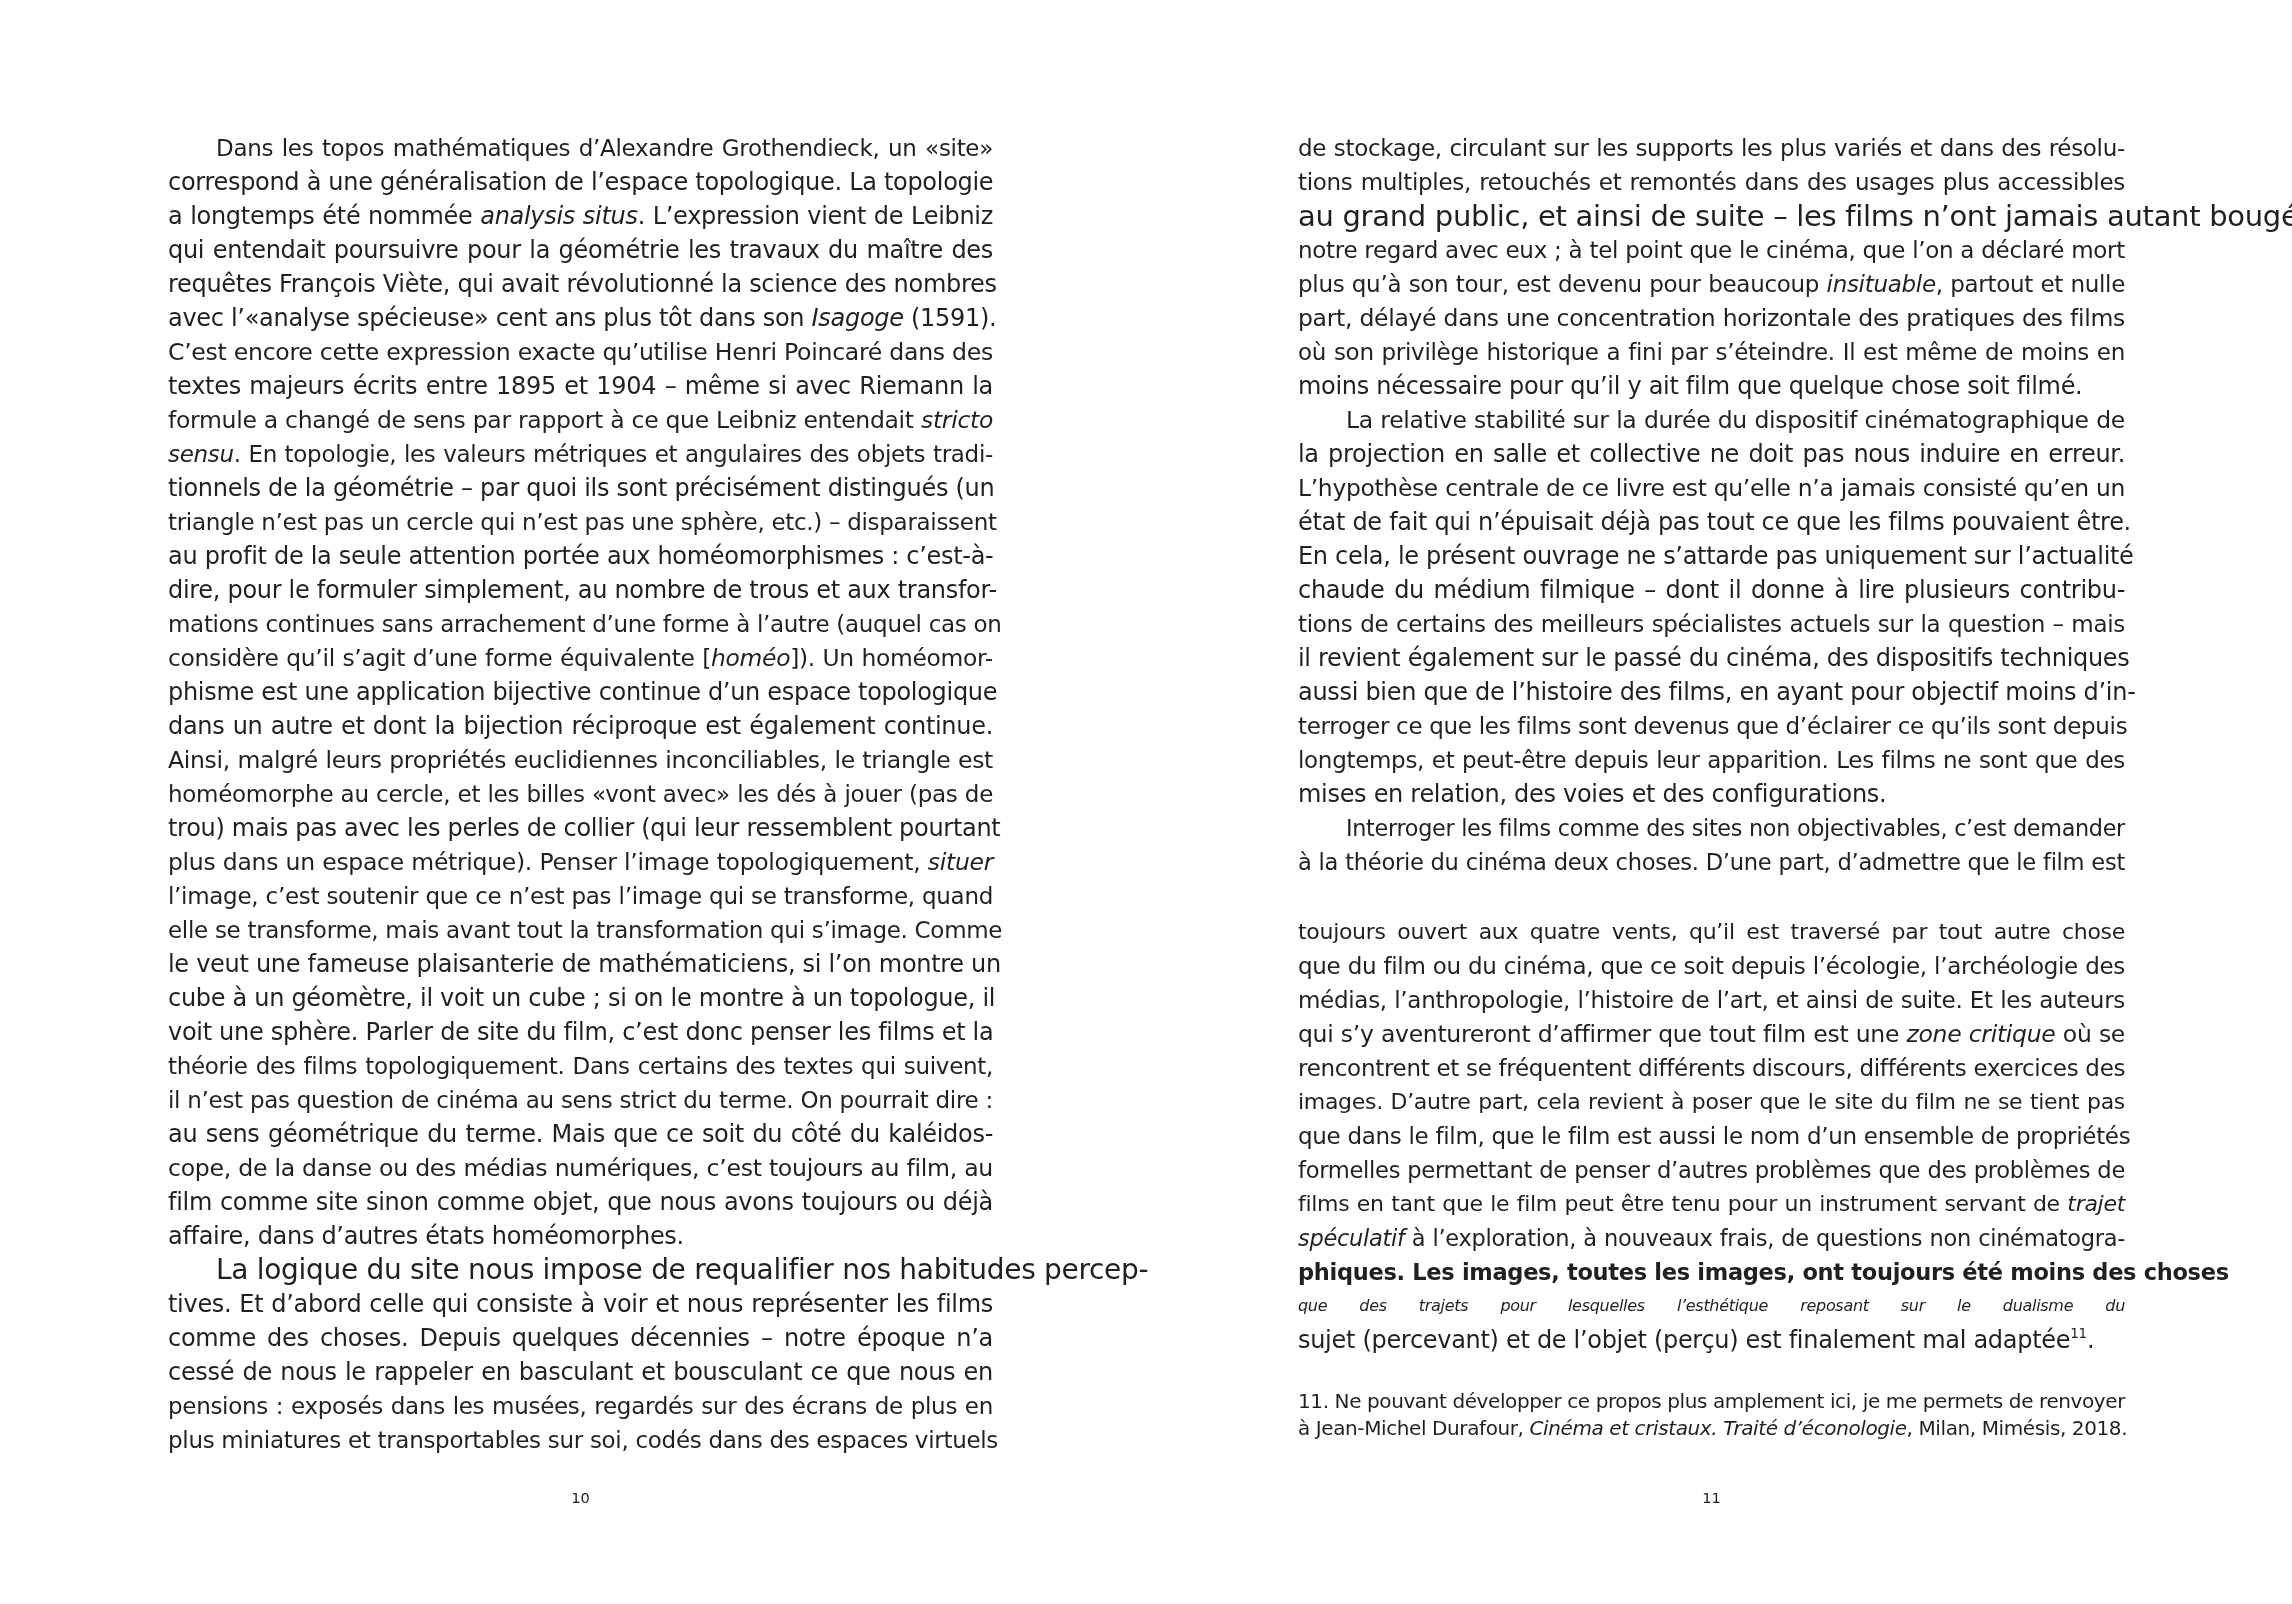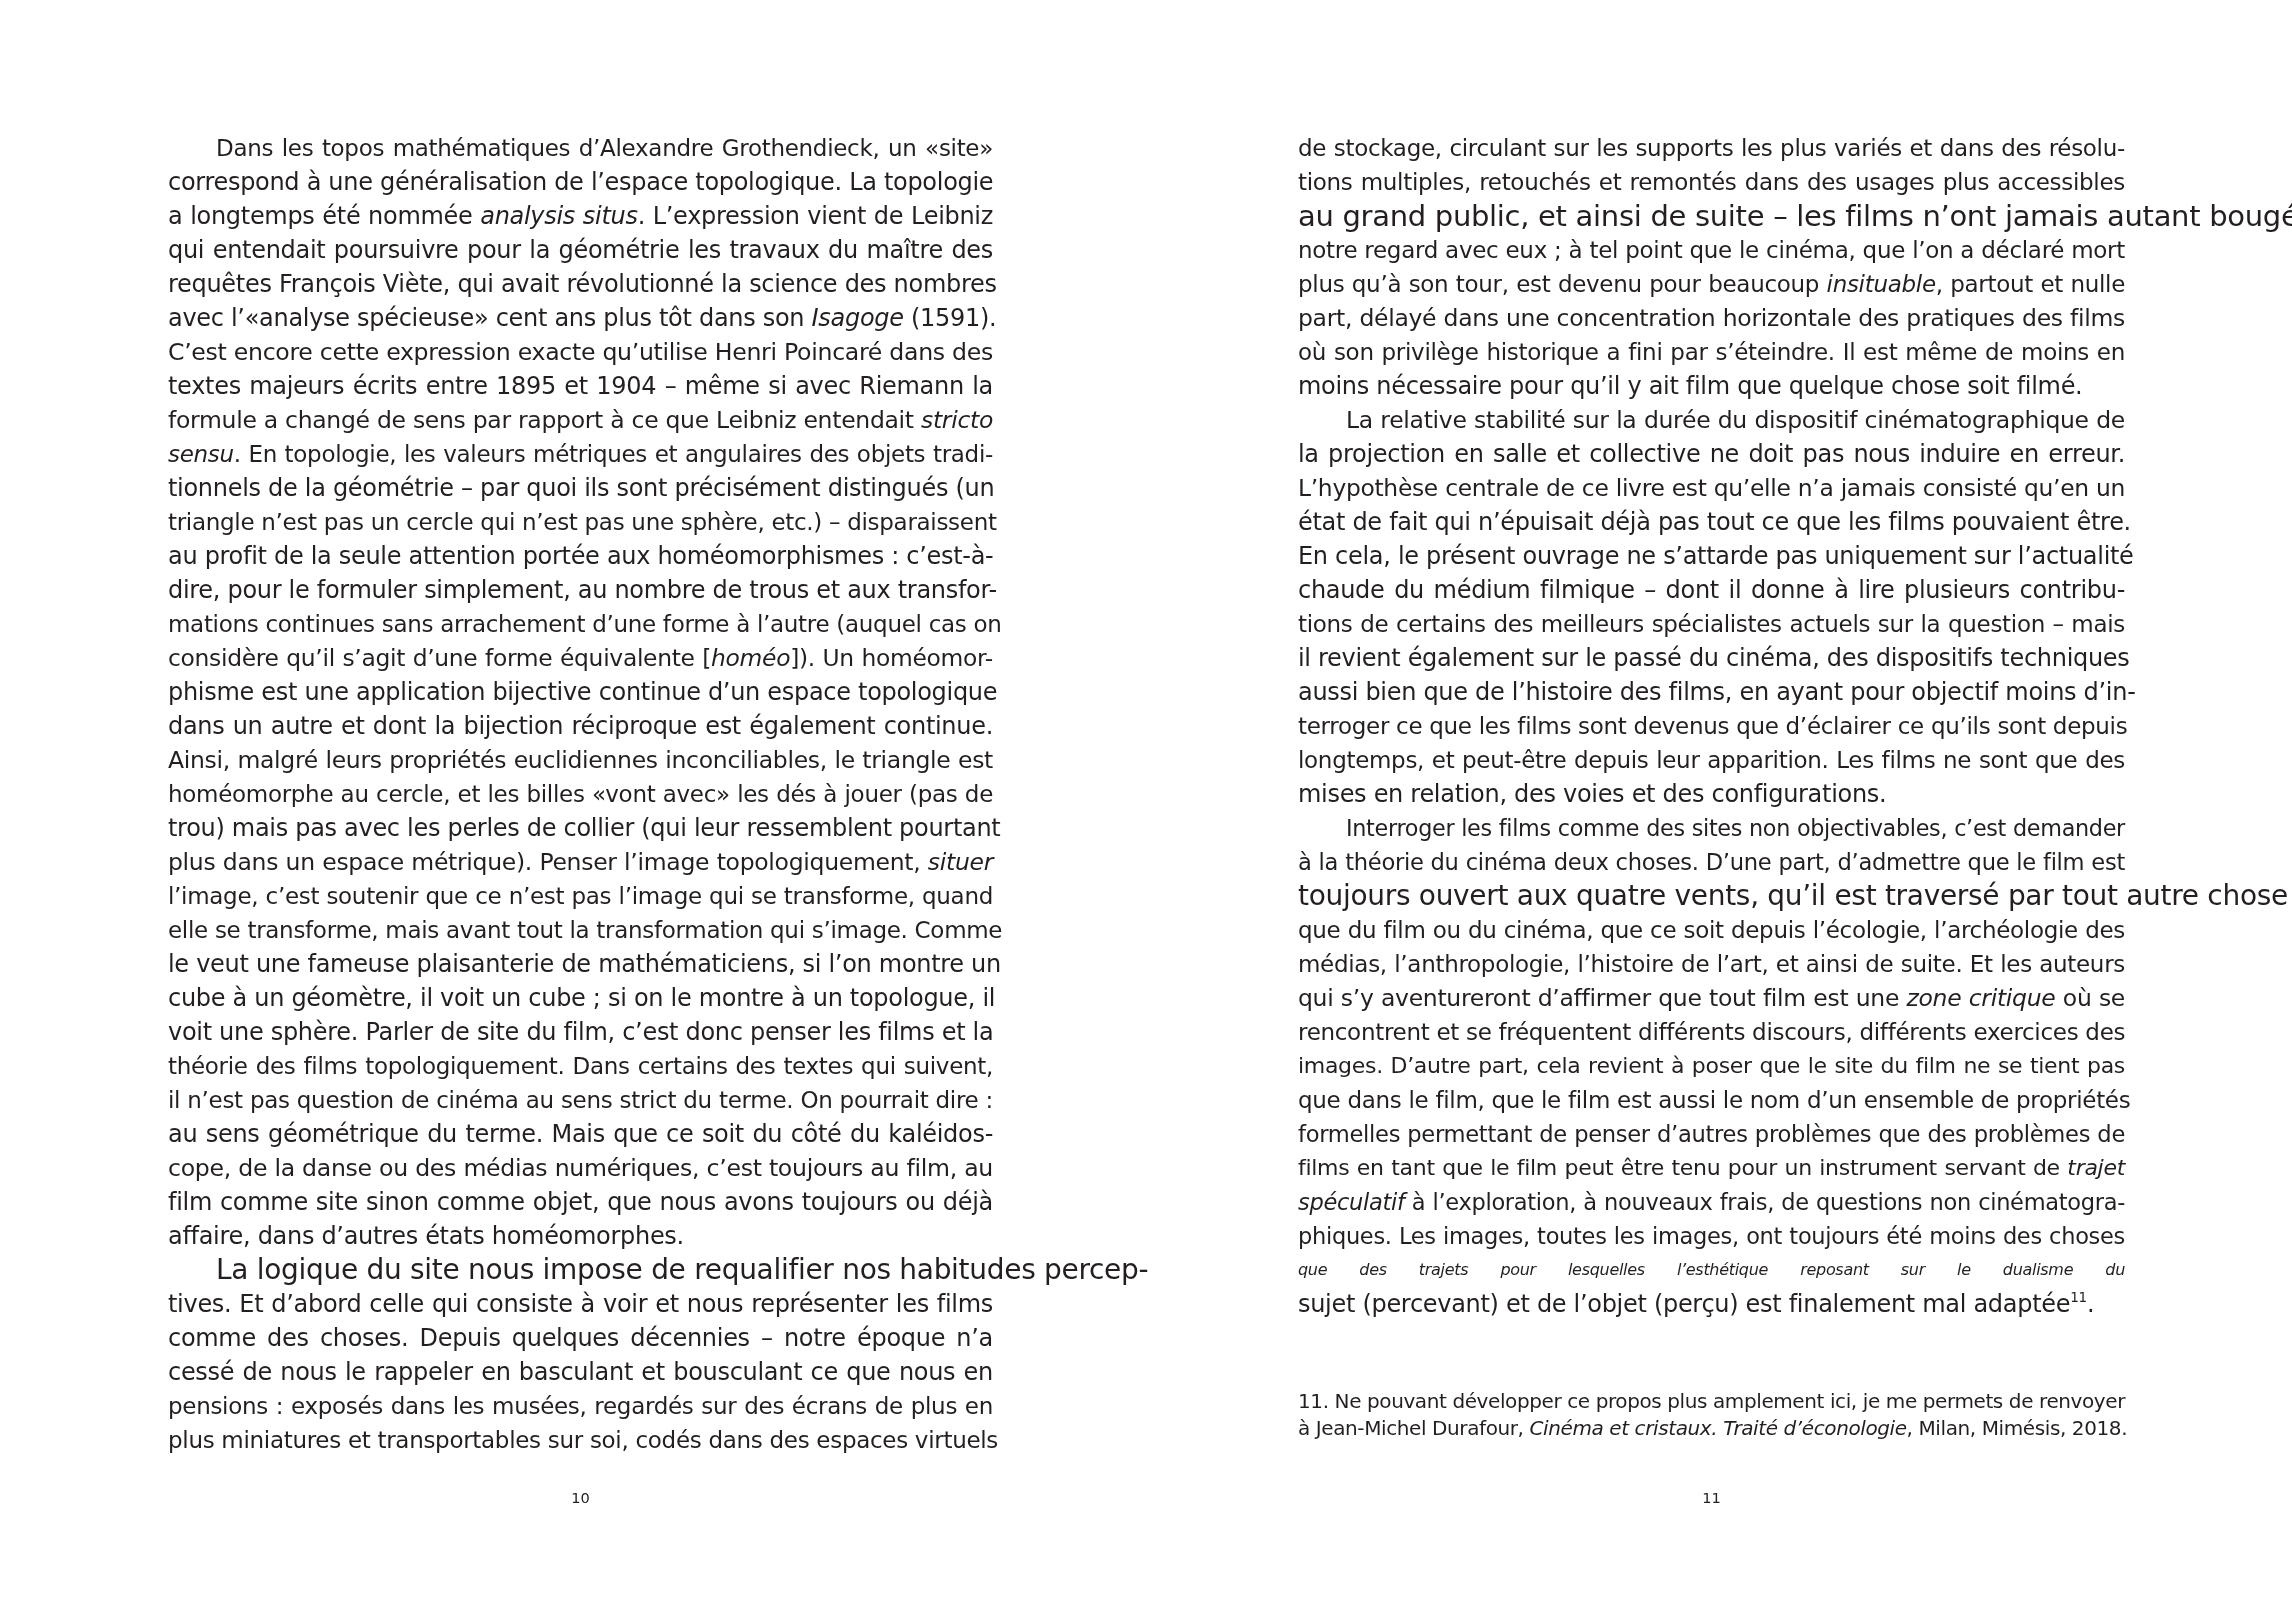--- a/index.html
+++ b/index.html
@@ -92,31 +92,31 @@
       <div class="line"><span>En cela, le présent ouvrage ne s’attarde pas uniquement sur l’actualité</span></div>
       <div class="line"><span>chaude du médium filmique – dont il donne à lire plusieurs contribu-</span></div>
       <div class="line" style="font-size: 23px;"><span>tions de certains des meilleurs spécialistes actuels sur la question – mais</span></div>
       <div class="line"><span>il revient également sur le passé du cinéma, des dispositifs techniques</span></div>
       <div class="line"><span>aussi bien que de l’histoire des films, en ayant pour objectif moins d’in-</span></div>
       <div class="line" style="font-size: 23px;"><span>terroger ce que les films sont devenus que d’éclairer ce qu’ils sont depuis</span></div>
       <div class="line" style="font-size: 23px;"><span>longtemps, et peut-être depuis leur apparition. Les films ne sont que des</span></div>
       <div class="line last"><span>mises en relation, des voies et des configurations.</span></div>
       <div class="line indent" style="font-size: 22.3px;"><span>Interroger les films comme des sites non objectivables, c’est demander</span></div>
       <div class="line" style="font-size: 22.6px;"><span>à la théorie du cinéma deux choses. D’une part, d’admettre que le film est</span></div>
-      <div class="line" style="font-size: 28px;"><span>toujours ouvert aux quatre vents, qu’il est traversé par tout autre chose</span></div>
+      <div class="line" style="font-size: 22px; margin-top: 36px;"><span>toujours ouvert aux quatre vents, qu’il est traversé par tout autre chose</span></div>
       <div class="line" style="font-size: 23px;"><span>que du film ou du cinéma, que ce soit depuis l’écologie, l’archéologie des</span></div>
       <div class="line" style="font-size: 23px;"><span>médias, l’anthropologie, l’histoire de l’art, et ainsi de suite. Et les auteurs</span></div>
       <div class="line" style="font-size: 23.5px;"><span>qui s’y aventureront d’affirmer que tout film est une </span><i>zone critique</i><span> où se</span></div>
       <div class="line" style="font-size: 23px;"><span>rencontrent et se fréquentent différents discours, différents exercices des</span></div>
       <div class="line" style="font-size: 22px;"><span>images. D’autre part, cela revient à poser que le site du film ne se tient pas</span></div>
       <div class="line" style="font-size: 23px;"><span>que dans le film, que le film est aussi le nom d’un ensemble de propriétés</span></div>
       <div class="line" style="font-size: 22.6px;"><span>formelles permettant de penser d’autres problèmes que des problèmes de</span></div>
       <div class="line" style="font-size: 22px;"><span>films en tant que le film peut être tenu pour un instrument servant de </span><i>trajet</i></div>
       <div class="line" style="font-size: 22.5px;"><i>spéculatif</i><span> à l’exploration, à nouveaux frais, de questions non cinématogra-</span></div>
-      <div class="line" style="font-size: 22.5px;"><span>phiques. Les images, toutes les images, ont toujours été moins des choses</span></div>
+      <div class="line" style="font-size: 22.5px; font-weight: bold;"><span>phiques. Les images, toutes les images, ont toujours été moins des choses</span></div>
       <div class="line" style="font-size: 16px; font-style: italic;"><span>que des trajets pour lesquelles l’esthétique reposant sur le dualisme du</span></div>
       <div class="line last"><span>sujet (percevant) et de l’objet (perçu) est finalement mal adaptée</span><sup>11</sup><span>.</span></div>
     </div>
   <div class="footnotes">
       <div class="fn-line"><span>11. Ne pouvant développer ce propos plus amplement ici, je me permets de renvoyer</span></div>
       <div class="fn-line"><span>à Jean-Michel Durafour, </span><i>Cinéma et cristaux. Traité d’éconologie</i><span>, Milan, Mimésis, 2018.</span></div>
     </div>
   <div class="page-number">11</div>
 </div>
 

